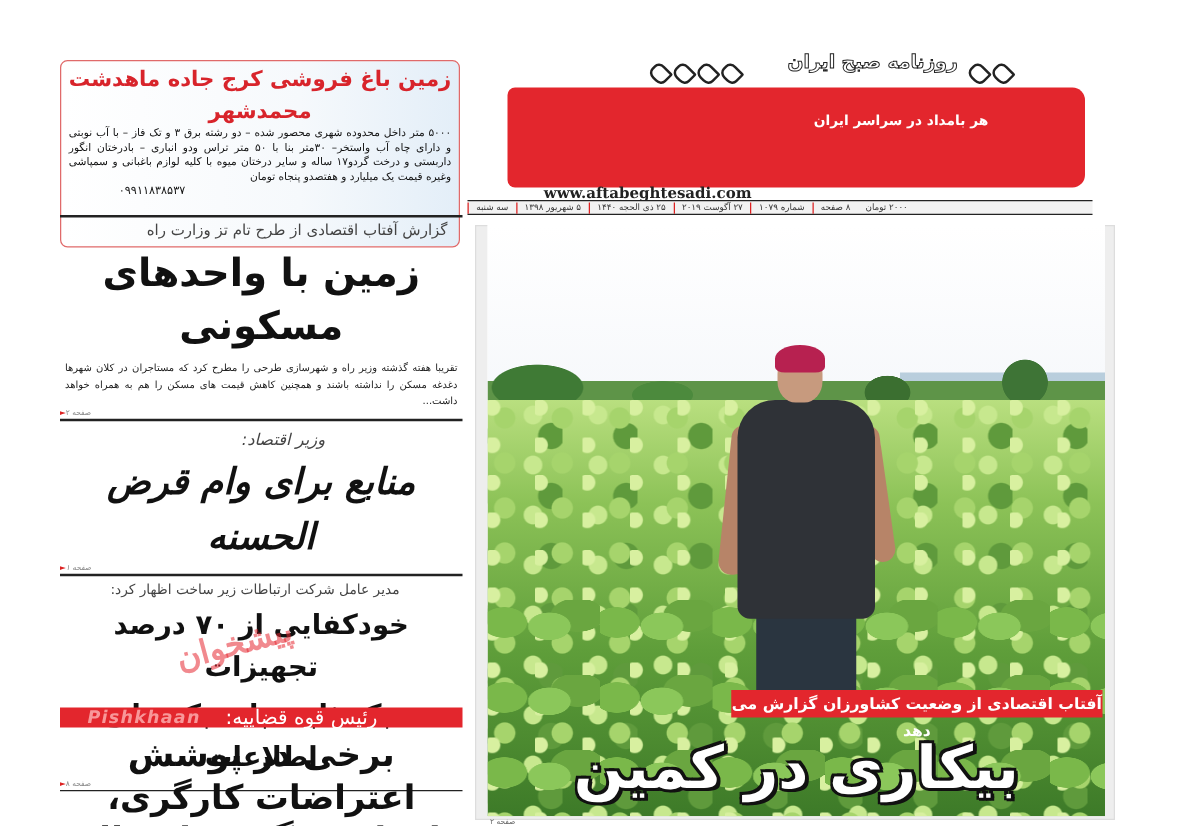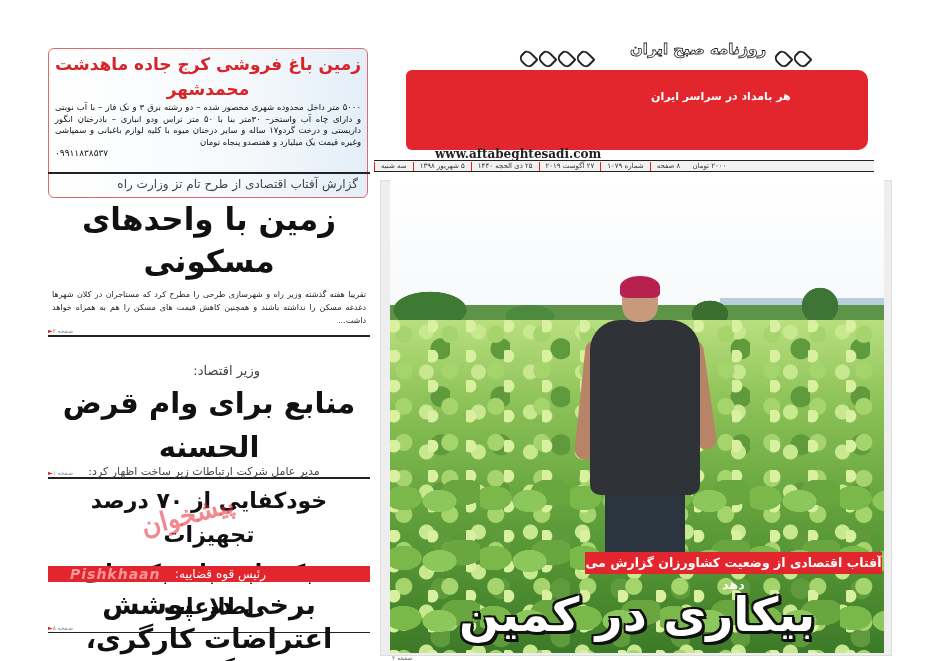--- a/index.html
+++ b/index.html
@@ -48,47 +48,47 @@
 
   
   .ad {
     position: absolute; left: 48px; top: 48px; width: 320px; height: 150px;
     border: 1.5px solid #e06a6a; border-radius: 6px;
     background: linear-gradient(90deg, #ffffff 0%, #f6f9fc 60%, #e3eef8 100%);
     direction: rtl; text-align: center; overflow: hidden;
   }
   .ad-title { font-size: 17px; font-weight: bold; color: #d8242b; line-height: 20px; margin-top: 5px; }
   .ad-body { font-size: 8.5px; color: #111; line-height: 11.5px; padding: 3px 6px 0; text-align: justify; text-align-last: right; }
-  .ad-phone { font-size: 9px; text-align: left; padding-left: 6px; }
+  .ad-phone { font-size: 9px; text-align: left; padding-left: 6px; margin-left: 40px; }
 
   
   .col { position: absolute; left: 48px; width: 322px; direction: rtl; }
   .kicker { font-size: 12px; color: #444; text-align: center; line-height: 16px; }
   .headline { font-weight: bold; text-align: center; color: #111; letter-spacing: -0.5px; }
   .ref { font-size: 6px; color: #888; text-align: left; direction: ltr; height: 8px; line-height: 8px; }
   .ref b { color: #d22; }
   .rule { height: 2px; background: #222; }
 
   .s1 { top: 172px; }
   .s1 .kicker { text-align: right; padding-right: 12px; font-size: 12px; }
   .s1 .headline { font-size: 31px; line-height: 42px; margin-top: 6px; }
   .s1 .lede { font-size: 8px; line-height: 13px; color: #222; padding: 6px 4px 0; text-align: justify; text-align-last: right; }
 
-  .s2 { top: 363px; }
+  .s2 { top: 345px; font-style: italic; }
   .s2 .kicker { font-size: 13px; text-align: right; padding-right: 110px; }
   .s2 .headline { font-size: 29px; line-height: 44px; margin-top: 2px; }
 
   .s3 { top: 464px; }
   .s3 .kicker { font-size: 11px; padding-right: 10px; }
   .s3 .headline { font-size: 22px; line-height: 34px; margin-top: 4px; }
 
   .s4-bar {
     position: absolute; left: 48px; top: 566px; width: 322px; height: 16px;
-    background: #e3262d; direction: rtl; font-size: 12px; color: #fff;
-    line-height: 16px; padding-right: 104px;
+    background: #e3262d; direction: rtl; font-size: 16px; color: #fff;
+    line-height: 16px; padding-right: 68px;
   }
   .watermark-text {
     position: absolute; left: 70px; top: 566px; font-size: 14px; font-weight: bold;
     font-style: italic; color: rgba(255,190,190,0.75); letter-spacing: 1px;
   }
   .watermark-logo {
     position: absolute; left: 140px; top: 500px; font-size: 26px; font-weight: bold;
     color: rgba(230,40,50,0.55); transform: rotate(-15deg); font-family: "DejaVu Serif", serif;
   }
   .s4 { top: 588px; }

